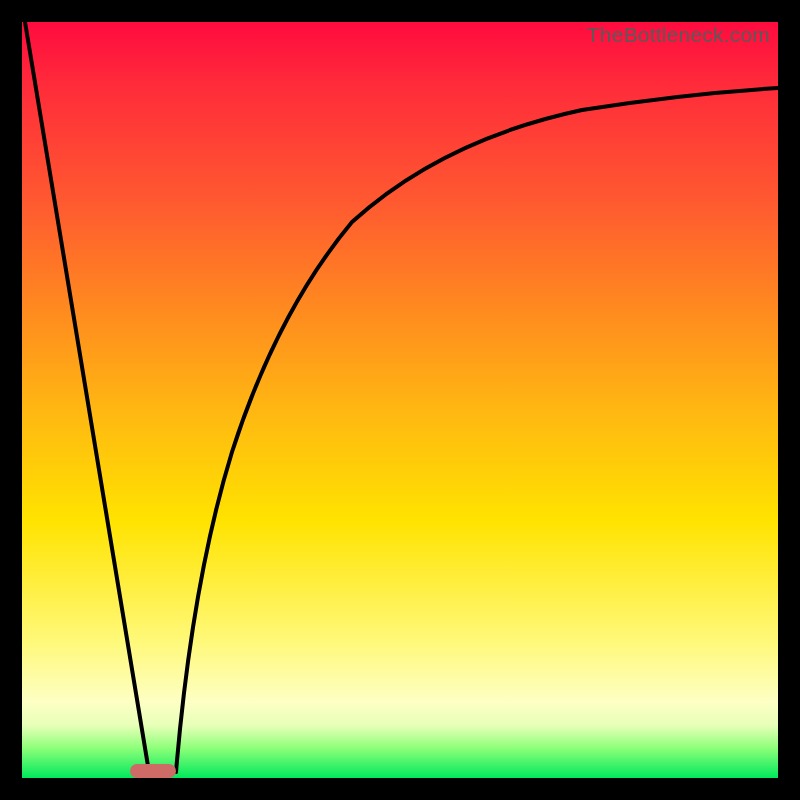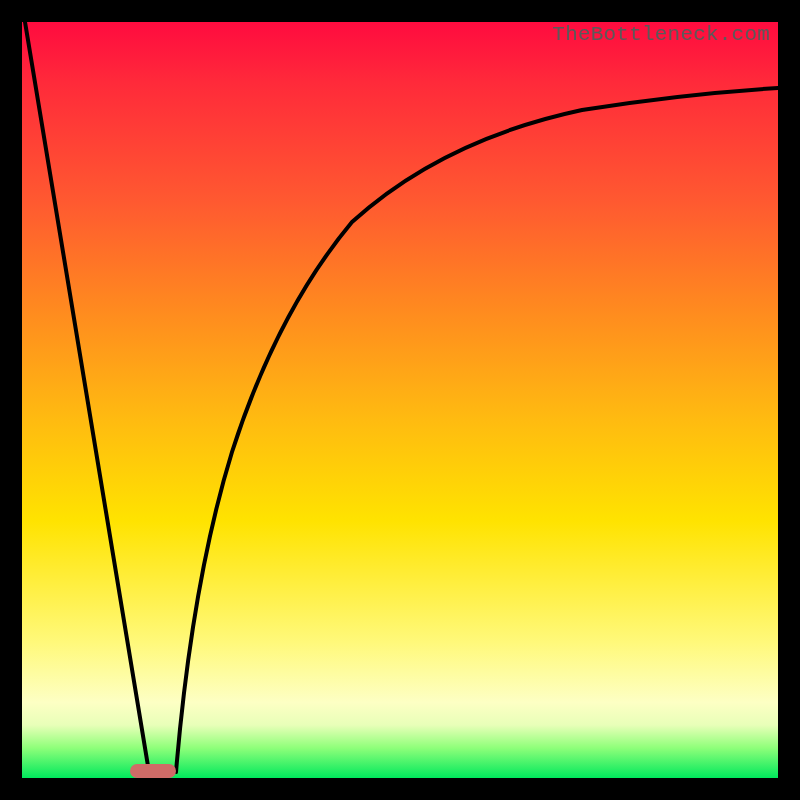--- a/index.html
+++ b/index.html
@@ -37,21 +37,21 @@
       #fdffc4 90%,
       #e8ffb8 93%,
       #8fff7a 96%,
       #00e85c 100%
     );
   }
   .watermark {
     position: absolute;
     top: 1px;
     right: 8px;
-    font-family: Liberation Mono, monospace;
+    font-family: Liberation Sans, sans-serif;
     font-size: 21px;
     color: #5a5a5a;
     letter-spacing: 0.2px;
     user-select: none;
   }
   svg.curve {
     position: absolute;
     left: 0;
     top: 0;
   }

